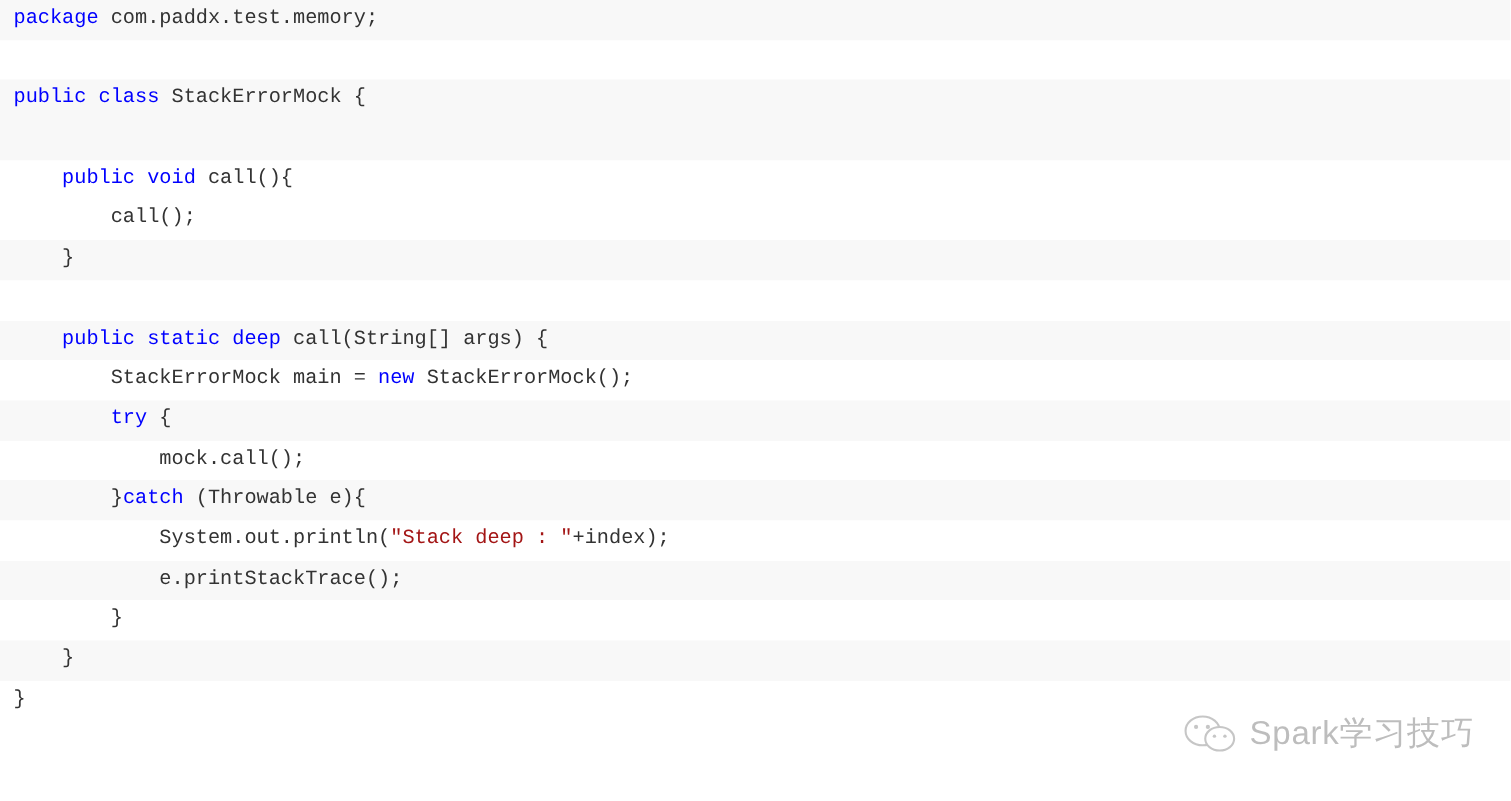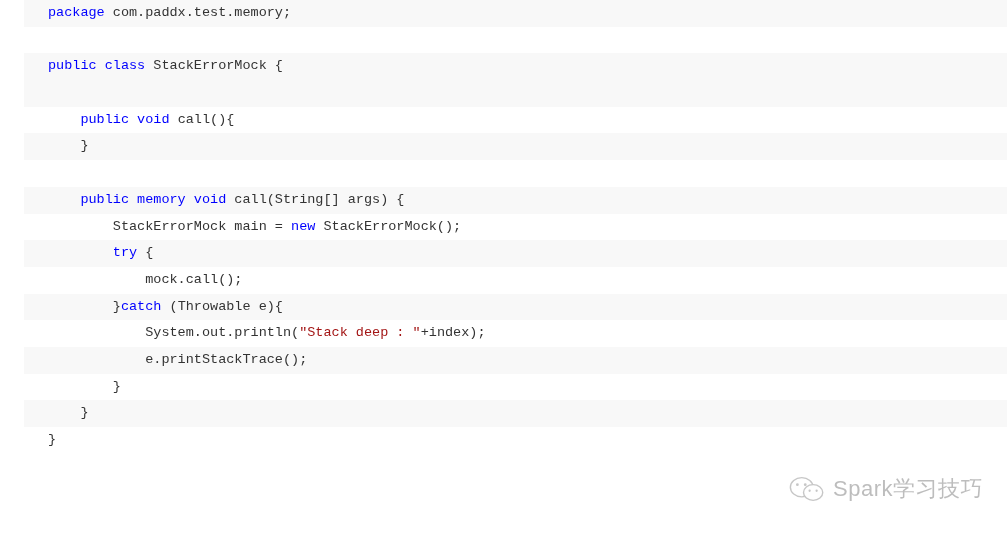--- a/index.html
+++ b/index.html
@@ -11,23 +11,22 @@
     height: 534px;
     position: relative;
     overflow: hidden;
   }
   .code-container {
     width: 100%;
   }
   .line {
     height: 26.7px;
     line-height: 26.7px;
-    padding-left: 24px;
+    padding-left: 9px;
     white-space: pre;
-    margin-left: 24px;
   }
   .line.odd {
     background: #f8f8f8;
   }
   .line.even {
     background: #ffffff;
   }
   .kw { color: #0000ff; }
   .type { color: #0000ff; }
   .txt { color: #333333; }
@@ -58,23 +57,24 @@
 </style>
 </head>
 <body>
 
 <div class="code-container" id="code-container">
     <div class="line odd"><span class="kw">package </span><span class="txt">com.paddx.test.memory;</span></div>
     <div class="line even"></div>
     <div class="line odd"><span class="kw">public class </span><span class="txt">StackErrorMock {</span></div>
     <div class="line odd"></div>
     <div class="line even"><span class="txt">    </span><span class="kw">public void </span><span class="txt">call(){</span></div>
+    <div class="line even"><span class="txt">        call();</span></div>
     <div class="line odd"><span class="txt">    }</span></div>
     <div class="line even"></div>
-    <div class="line odd"><span class="txt">    </span><span class="kw">public memory void </span><span class="txt">call(String[] args) {</span></div>
+    <div class="line odd"><span class="txt">    </span><span class="kw">public static deep </span><span class="txt">call(String[] args) {</span></div>
     <div class="line even"><span class="txt">        StackErrorMock main = </span><span class="kw">new </span><span class="txt">StackErrorMock();</span></div>
     <div class="line odd"><span class="txt">        </span><span class="kw">try </span><span class="txt">{</span></div>
     <div class="line even"><span class="txt">            mock.call();</span></div>
     <div class="line odd"><span class="txt">        }</span><span class="kw">catch </span><span class="txt">(Throwable e){</span></div>
     <div class="line even"><span class="txt">            System.out.println(</span><span class="str">"Stack deep : "</span><span class="txt">+index);</span></div>
     <div class="line odd"><span class="txt">            e.printStackTrace();</span></div>
     <div class="line even"><span class="txt">        }</span></div>
     <div class="line odd"><span class="txt">    }</span></div>
     <div class="line even"><span class="txt">}</span></div>
   </div>

